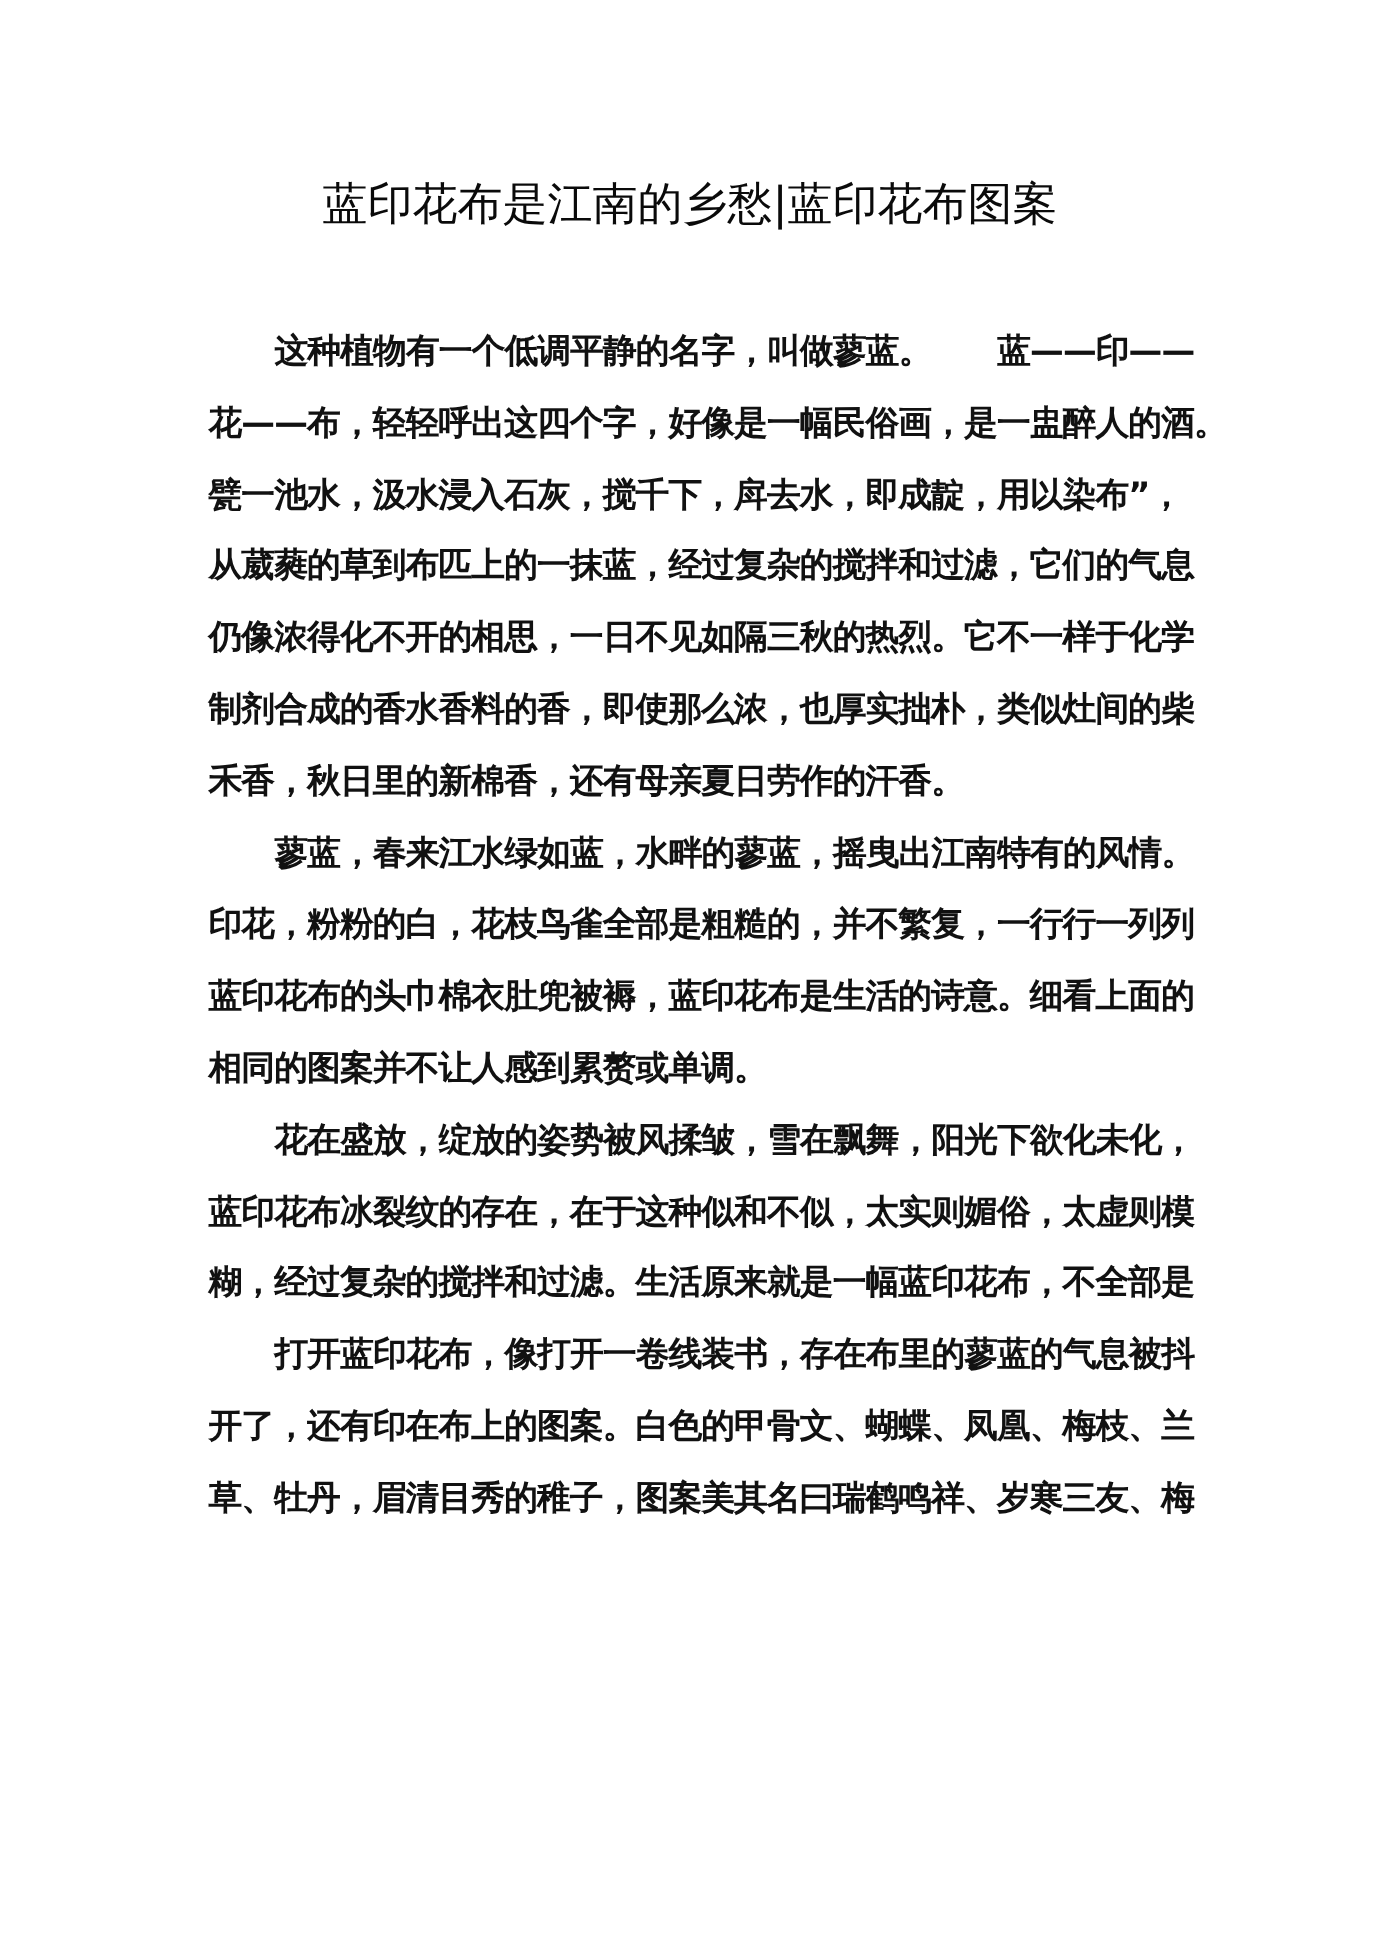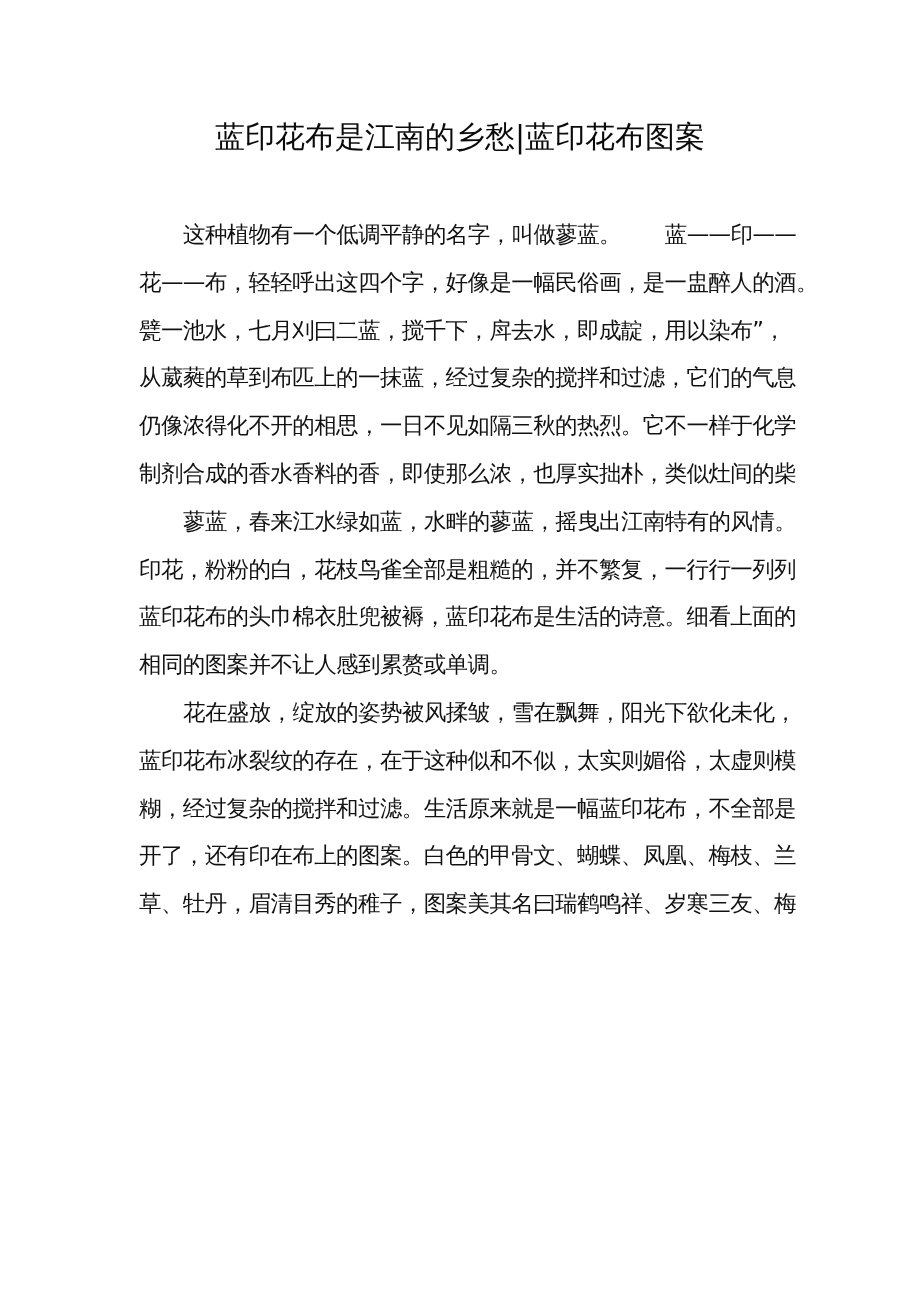--- a/index.html
+++ b/index.html
@@ -40,41 +40,44 @@
       top: 214px;
       width: 650px;
     }
     .line {
       height: 47.8px;
       line-height: 40px;
       font-size: 22.5px;
       white-space: nowrap;
       letter-spacing: -0.6px;
       color: #111111;
+      font-weight: bold;
     }
     .indent {
       padding-left: 44px;
     }
   </style>
 </head>
 <body>
 
 <div class="page">
   <h1 class="title">蓝印花布是江南的乡愁|蓝印花布图案</h1>
 
   <div class="body">
     <div class="line indent">这种植物有一个低调平静的名字，叫做蓼蓝。　　蓝——印——</div>
     <div class="line">花——布，轻轻呼出这四个字，好像是一幅民俗画，是一盅醉人的酒。</div>
-    <div class="line">甓一池水，七月刈曰二蓝，搅千下，戽去水，即成靛，用以染布”，</div>
+    <div class="line">甓一池水，汲水浸入石灰，搅千下，戽去水，即成靛，用以染布”，</div>
     <div class="line">从葳蕤的草到布匹上的一抹蓝，经过复杂的搅拌和过滤，它们的气息</div>
     <div class="line">仍像浓得化不开的相思，一日不见如隔三秋的热烈。它不一样于化学</div>
     <div class="line">制剂合成的香水香料的香，即使那么浓，也厚实拙朴，类似灶间的柴</div>
+    <div class="line">禾香，秋日里的新棉香，还有母亲夏日劳作的汗香。</div>
     <div class="line indent">蓼蓝，春来江水绿如蓝，水畔的蓼蓝，摇曳出江南特有的风情。</div>
     <div class="line">印花，粉粉的白，花枝鸟雀全部是粗糙的，并不繁复，一行行一列列</div>
     <div class="line">蓝印花布的头巾棉衣肚兜被褥，蓝印花布是生活的诗意。细看上面的</div>
     <div class="line">相同的图案并不让人感到累赘或单调。</div>
     <div class="line indent">花在盛放，绽放的姿势被风揉皱，雪在飘舞，阳光下欲化未化，</div>
     <div class="line">蓝印花布冰裂纹的存在，在于这种似和不似，太实则媚俗，太虚则模</div>
     <div class="line">糊，经过复杂的搅拌和过滤。生活原来就是一幅蓝印花布，不全部是</div>
+    <div class="line indent">打开蓝印花布，像打开一卷线装书，存在布里的蓼蓝的气息被抖</div>
     <div class="line">开了，还有印在布上的图案。白色的甲骨文、蝴蝶、凤凰、梅枝、兰</div>
     <div class="line">草、牡丹，眉清目秀的稚子，图案美其名曰瑞鹤鸣祥、岁寒三友、梅</div>
   </div>
 </div>
 
 </body></html>

